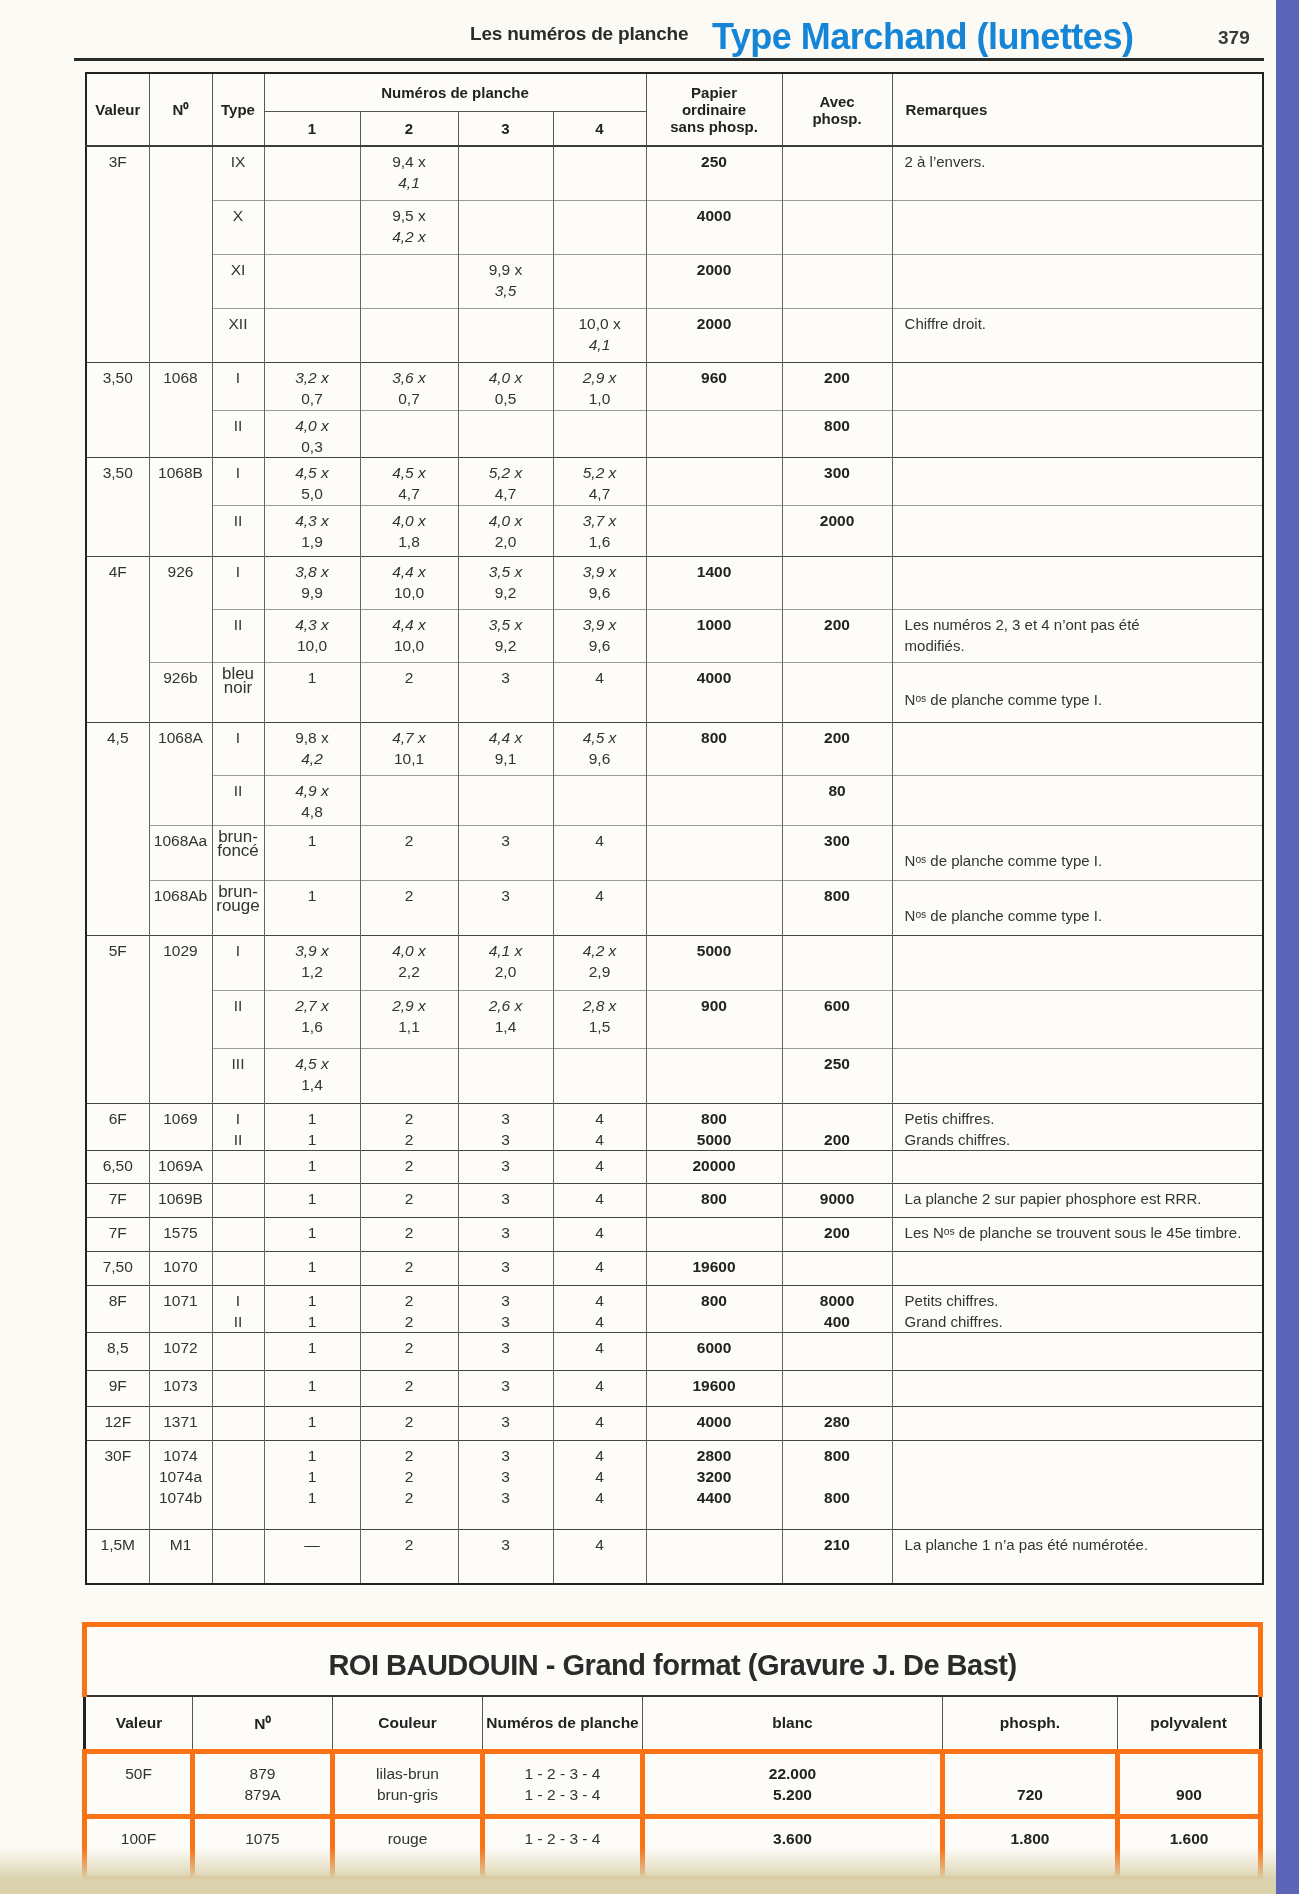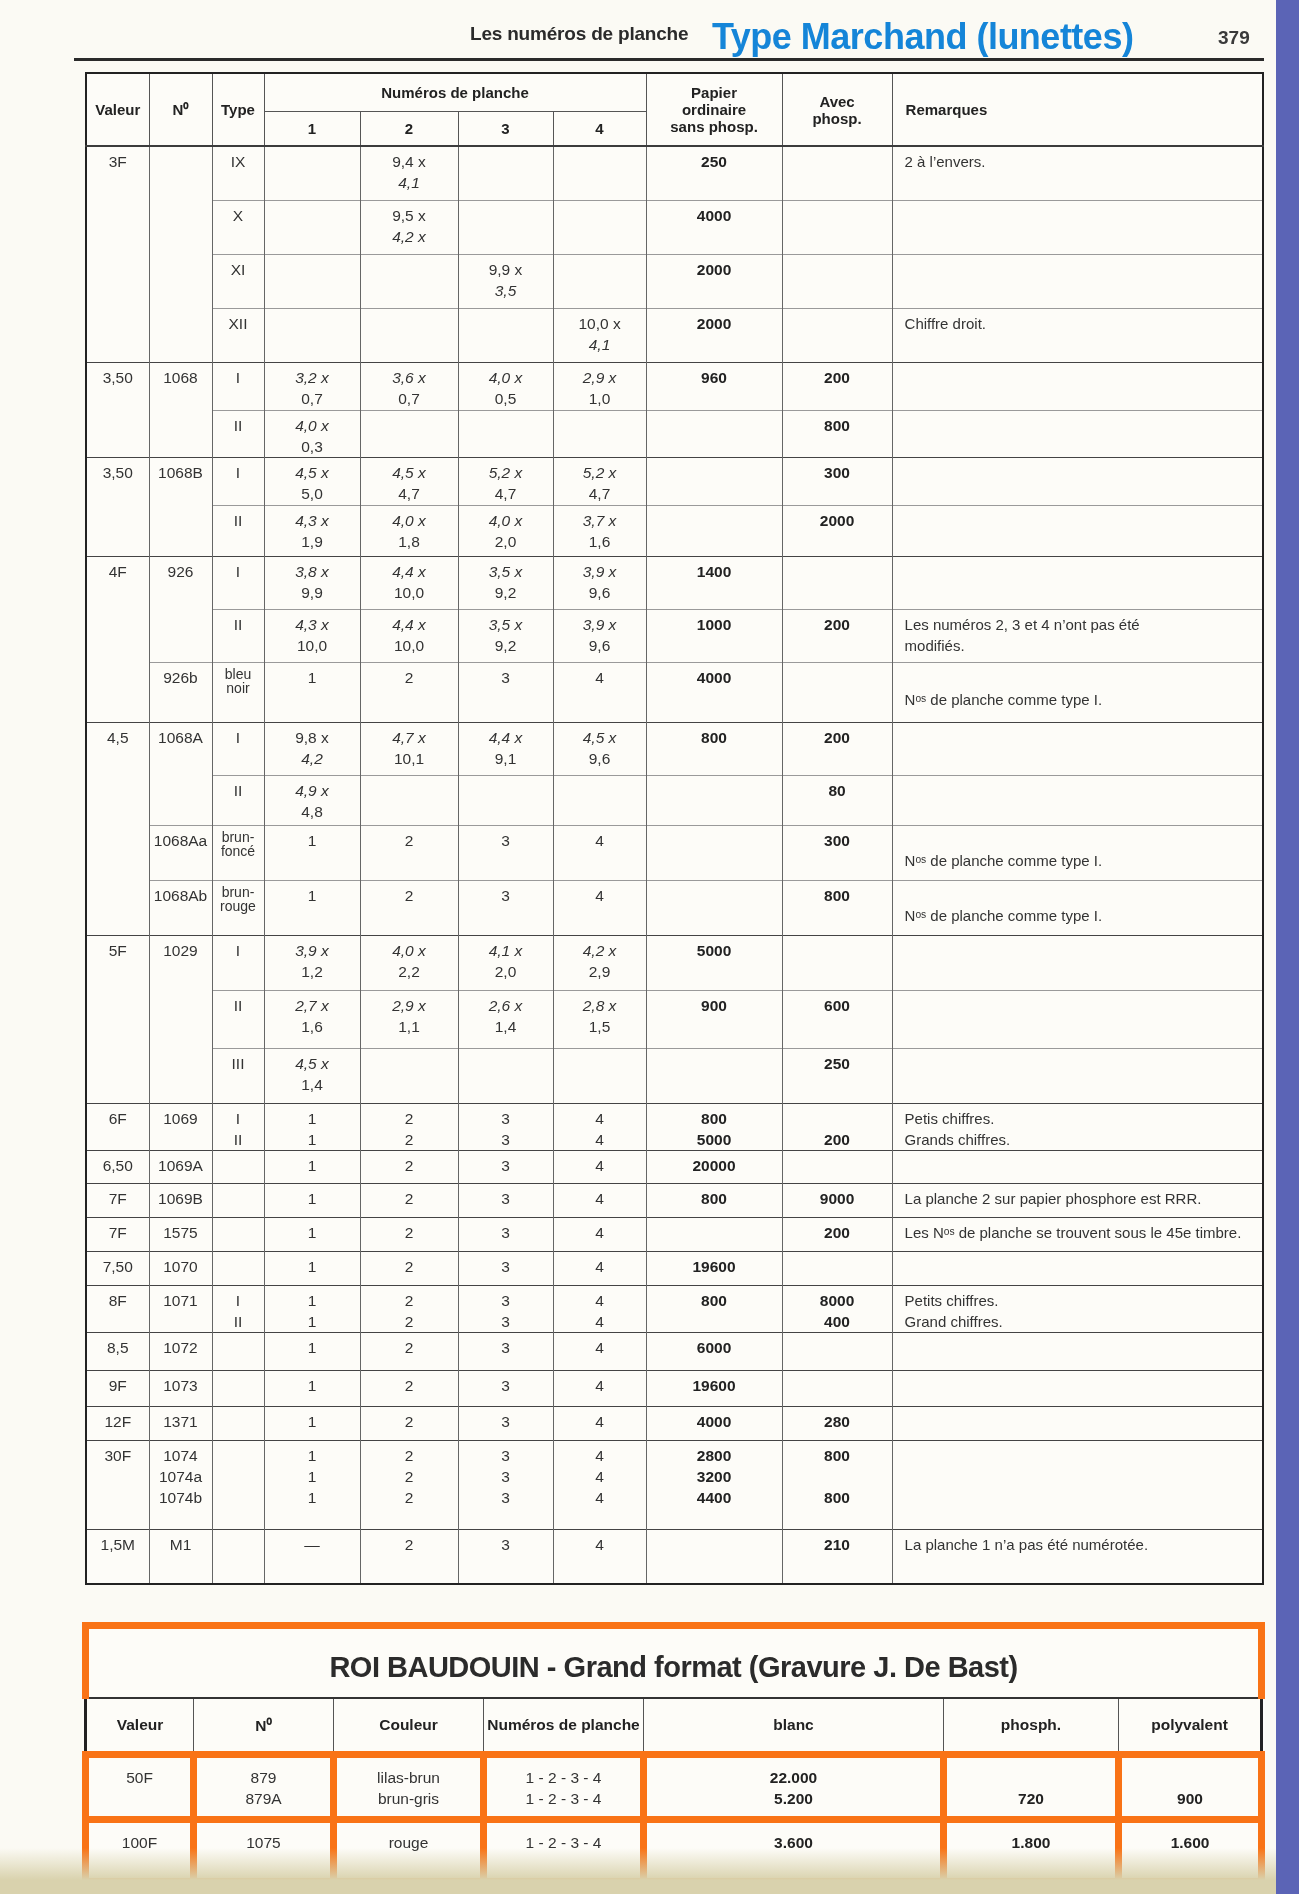--- a/index.html
+++ b/index.html
@@ -24,30 +24,30 @@
            text-align:center;vertical-align:middle;line-height:17px;padding:2px 0;}
   #mtab th.hdr-rem{text-align:left;padding-left:13px;}
   #mtab thead tr:first-child{height:38px;}
   #mtab thead tr:last-child{height:35px;}
   #mtab thead{border-bottom:2px solid #3c3c3c;}
   #mtab td{border-left:1px solid #666;border-right:1px solid #666;border-top:1px solid #9a9a9a;
            font-size:15.5px;text-align:center;vertical-align:top;padding:4px 2px 0 2px;color:#333;}
   #mtab tr.sep td{border-top:1px solid #444;}
   #mtab td.col-papier,#mtab td.col-avec{font-weight:bold;color:#222;}
   #mtab td.col-rem{text-align:left;padding-left:12px;font-size:15px;}
-  #mtab td.small{font-size:14px;}
+  #mtab td.small{font-size:17px;}
   #mtab td.small .ln{line-height:14px;min-height:14px;}
   
   .bot-wrap{position:absolute;top:1622px;left:82px;}
   #btab{width:1176px;border:3px solid #222;}
   #btab .title-cell{height:58px;text-align:center;vertical-align:middle;font-size:29px;
         font-weight:bold;color:#2b2b2b;border-bottom:2px solid #333;letter-spacing:-0.5px;}
   #btab th{height:50px;border:1px solid #555;font-size:15.5px;font-weight:bold;color:#222;
         text-align:center;vertical-align:middle;}
-  #btab td{border:7px solid #f97316;font-size:15.5px;text-align:center;vertical-align:top;
+  #btab td{border:5px solid #f97316;font-size:15.5px;text-align:center;vertical-align:top;
         padding-top:9px;color:#333;}
   #btab td.col-blanc,#btab td.col-phosph,#btab td.col-poly{font-weight:bold;color:#222;}
   
   .blue-band{position:absolute;top:0;left:1276px;width:23px;height:1894px;background:#5b64b6;}
   .bottom-tint{position:absolute;left:0;top:1848px;width:1276px;height:46px;
         background:linear-gradient(to bottom,rgba(217,210,173,0),#d9d2ad 70%);}
 </style>
 </head>
 <body>
 

